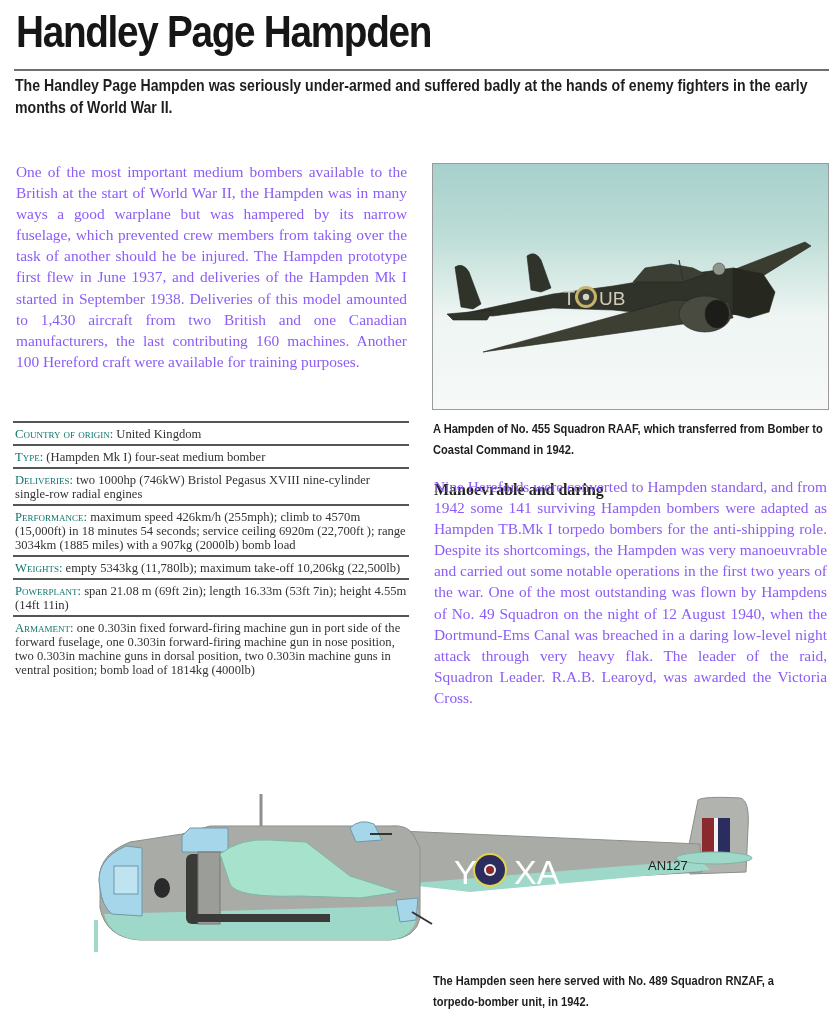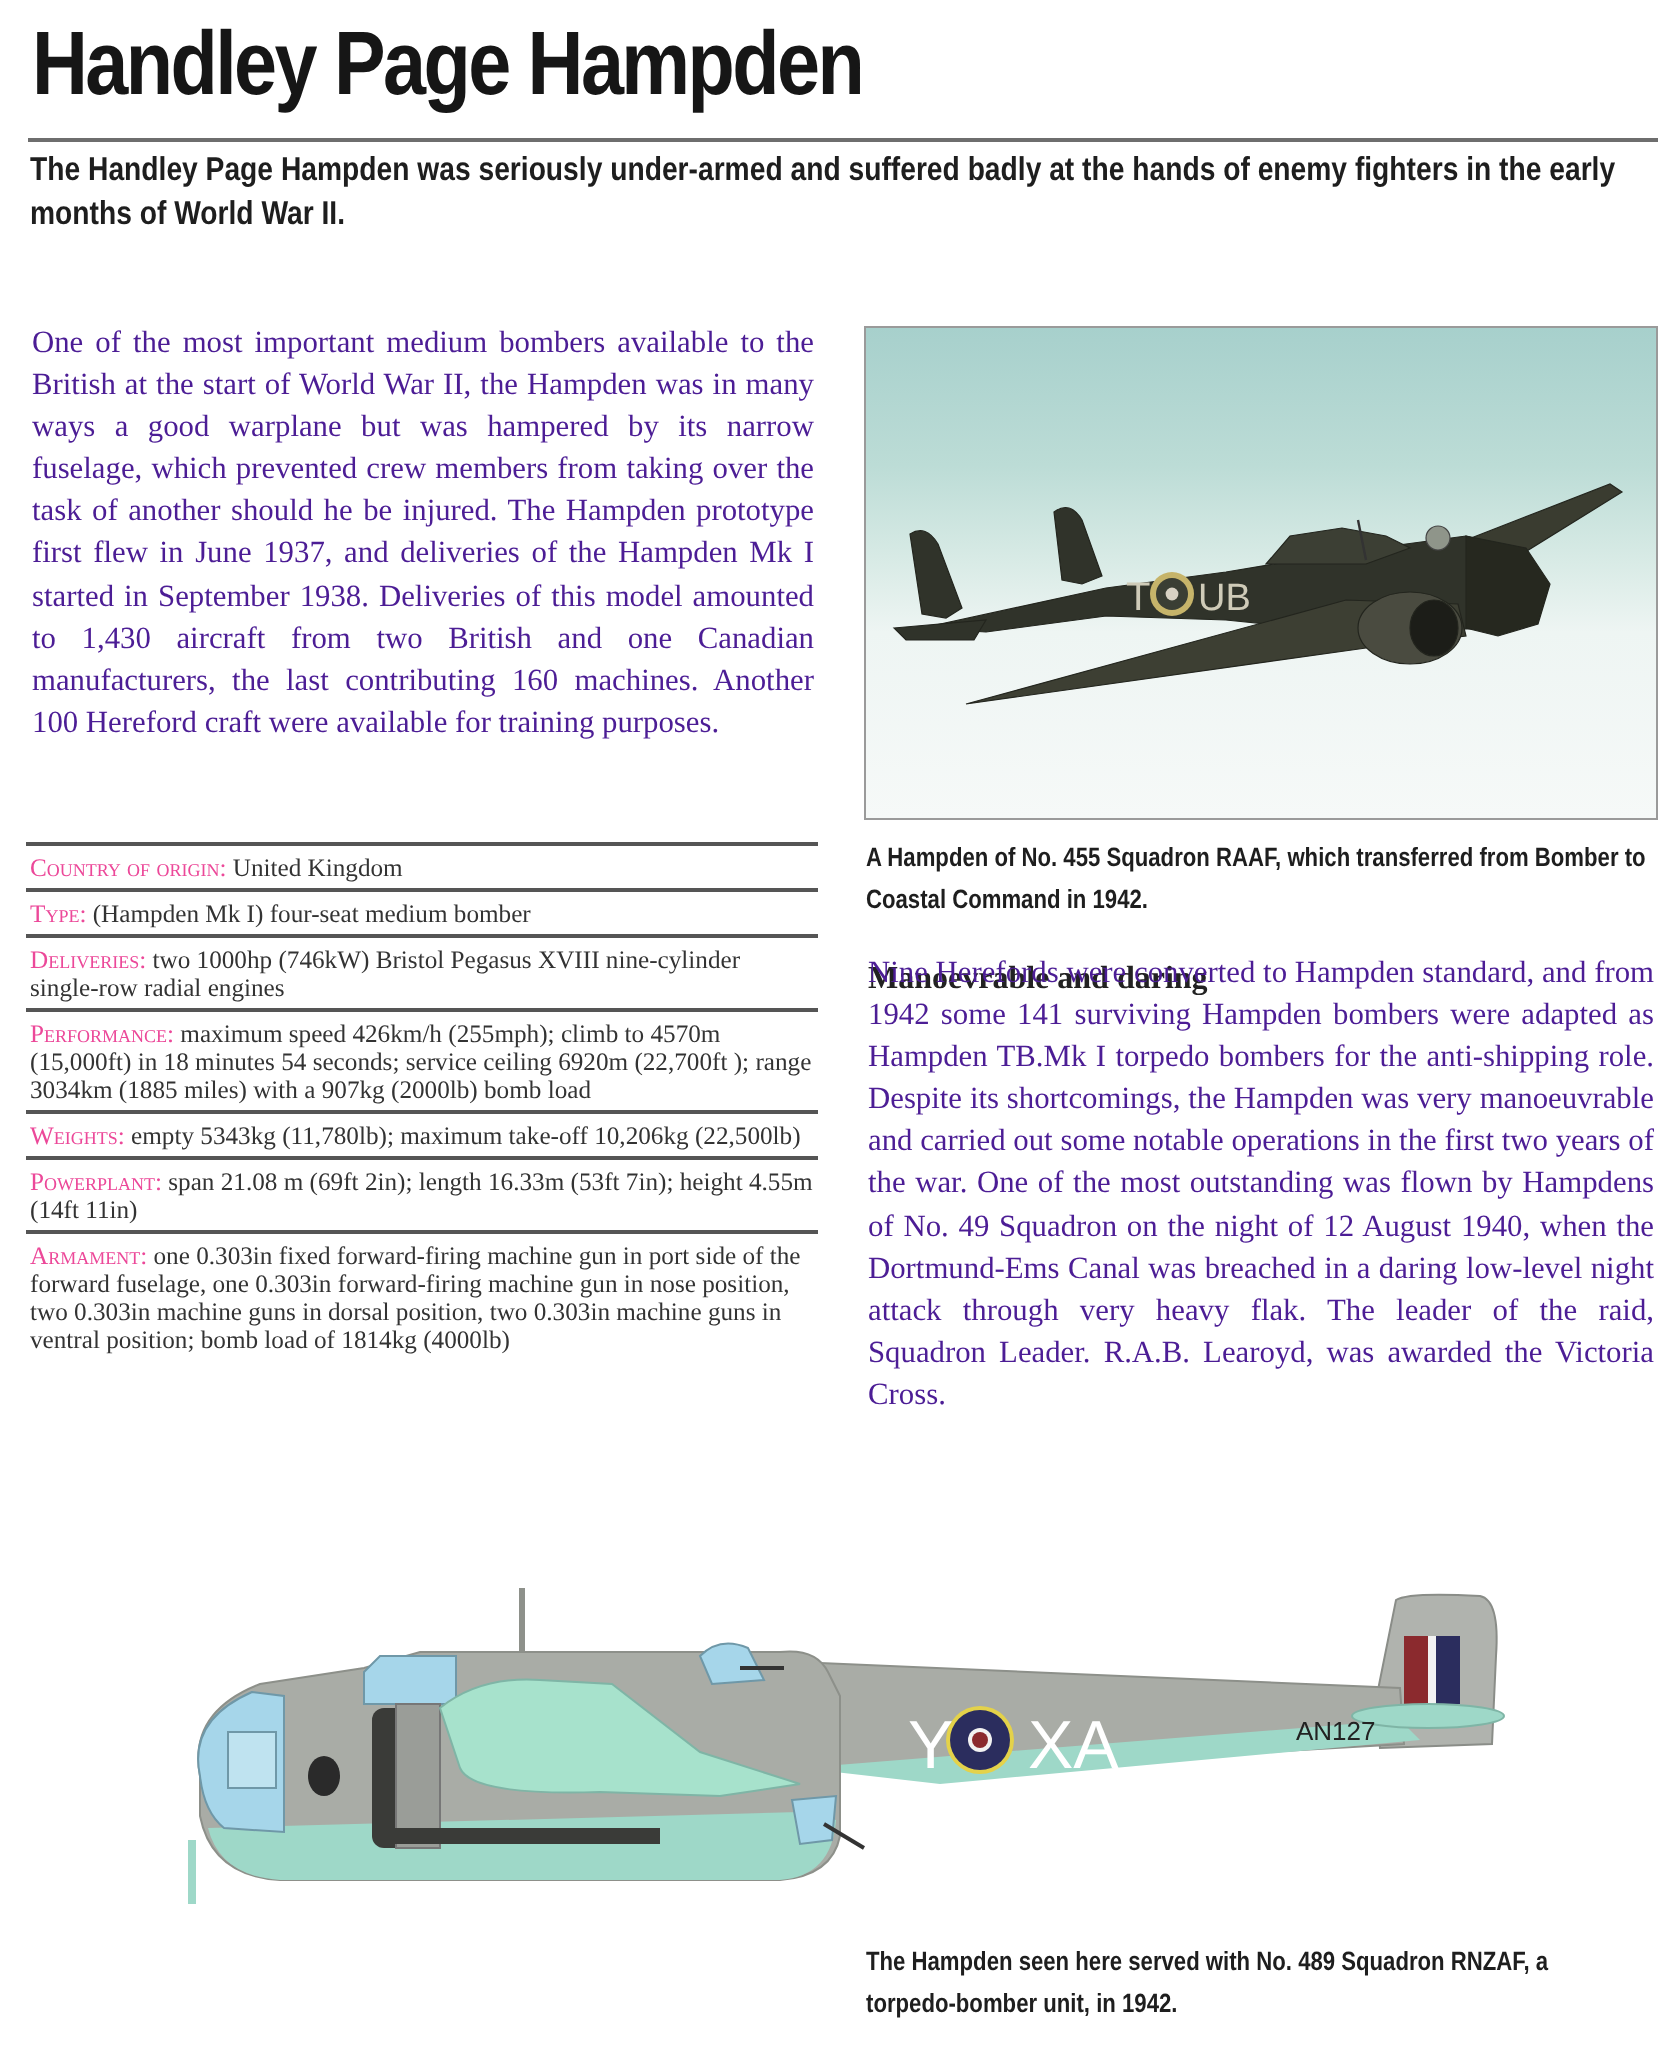--- a/index.html
+++ b/index.html
@@ -21,31 +21,31 @@
   #subtitle {
     left: 15px; top: 74px; width: 955px;
     font-family: "Liberation Sans", sans-serif; font-weight: bold;
     font-size: 16.5px; line-height: 22px; color: #1e1e1e;
     transform: scaleX(0.855); transform-origin: left top;
   }
 
   
   .body-text {
     font-family: "Liberation Serif", serif; font-size: 15.4px; line-height: 21.1px;
-    color: #4c1d95; text-align: justify; text-align-last: left;
+    color: #8b5cf6; text-align: justify; text-align-last: left;
   }
   #intro { left: 16px; top: 161px; width: 391px; }
 
   
   #specs { left: 13px; top: 421px; width: 396px; }
   .spec-row {
     border-top: 2px solid #555; padding: 4px 2px 3px 2px;
     font-family: "Liberation Serif", serif; font-size: 12.6px; line-height: 14px; color: #333;
   }
-  .spec-label { font-variant: small-caps; color: #ec4899; }
+  .spec-label { font-variant: small-caps; color: #0f766e; }
 
   
   #photo {
     left: 432px; top: 163px; width: 395px; height: 245px;
     border: 1px solid #9a9a9a; overflow: hidden;
     background: linear-gradient(180deg, #a7d0cc 0%, #bcdcd6 28%, #d9ebe6 48%, #eef5f3 62%, #f6f9f8 100%);
   }
   #photo svg { display: block; }
   #photo-caption {
     left: 433px; top: 418px; width: 470px;

